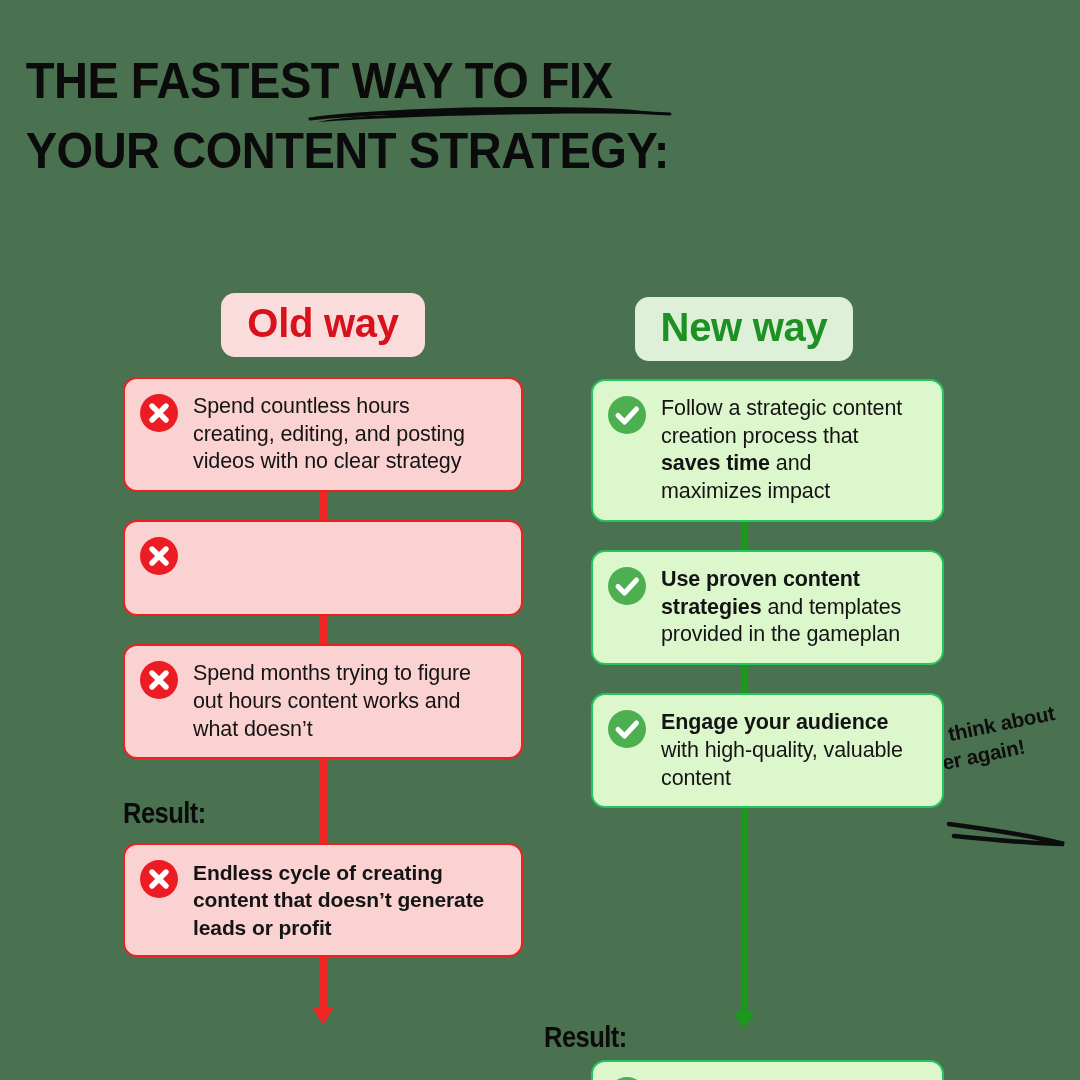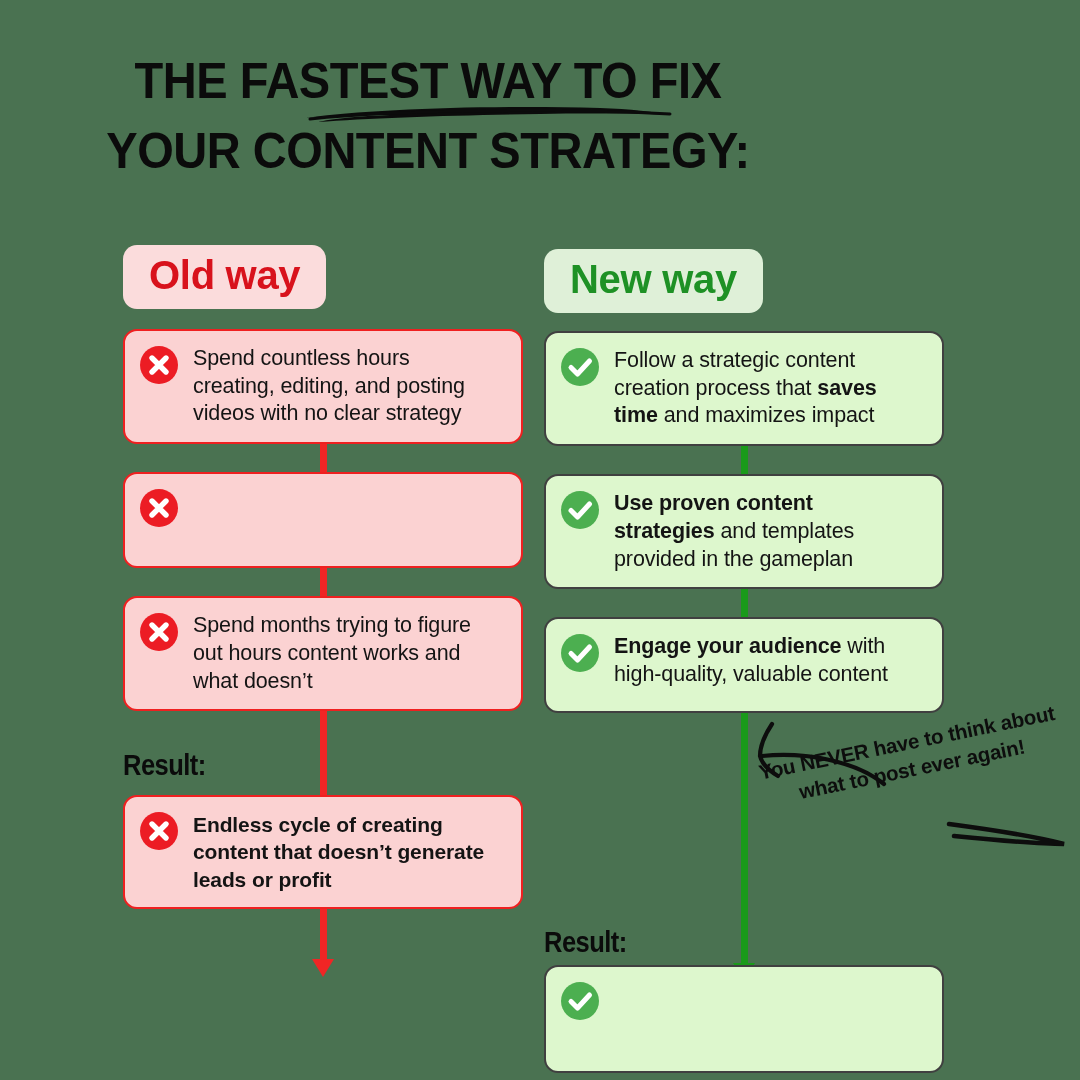--- a/index.html
+++ b/index.html
@@ -14,21 +14,20 @@
     overflow: hidden;
     position: relative;
   }
 
   
   #title-block {
     position: absolute;
     top: 56px;
     left: 0;
     width: 856px;
-    text-align: center;
   }
   .title-line {
     font-family: "Liberation Sans", sans-serif;
     font-weight: bold;
     color: #0b0b0b;
     letter-spacing: -0.5px;
     line-height: 1.0;
     transform: scaleX(0.94);
   }
   #title-line-1 { font-size: 50px; }
@@ -54,21 +53,21 @@
   
   .badge {
     display: inline-block;
     padding: 9px 26px 13px 26px;
     border-radius: 14px;
     font-size: 40px;
     font-weight: bold;
     line-height: 1.05;
     letter-spacing: -0.3px;
   }
-  .badge-wrap { width: 400px; }
+  .badge-wrap { text-align: center; width: 400px; margin-top: 48px; }
   #badge-old {
     background: #fbdcdc;
     color: #d8121c;
   }
   #badge-new {
     background: #dff0d8;
     color: #1e9125;
   }
   #badge-new-wrap { padding-top: 4px; }
 
@@ -93,21 +92,22 @@
     border-radius: 14px;
     padding: 14px 28px 14px 14px;
     min-height: 96px;
   }
   .card-red {
     background: #fbd2d2;
     border: 2px solid #ef2020;
   }
   .card-green {
     background: #ddf7cd;
-    border: 2px solid #404040;
+    border: 2px solid #22c55e;
+    margin-left: 47px;
   }
   .card-icon {
     flex: 0 0 auto;
     width: 40px;
     height: 40px;
     margin-right: 14px;
   }
   .card-text {
     font-size: 21.5px;
     line-height: 1.29;

